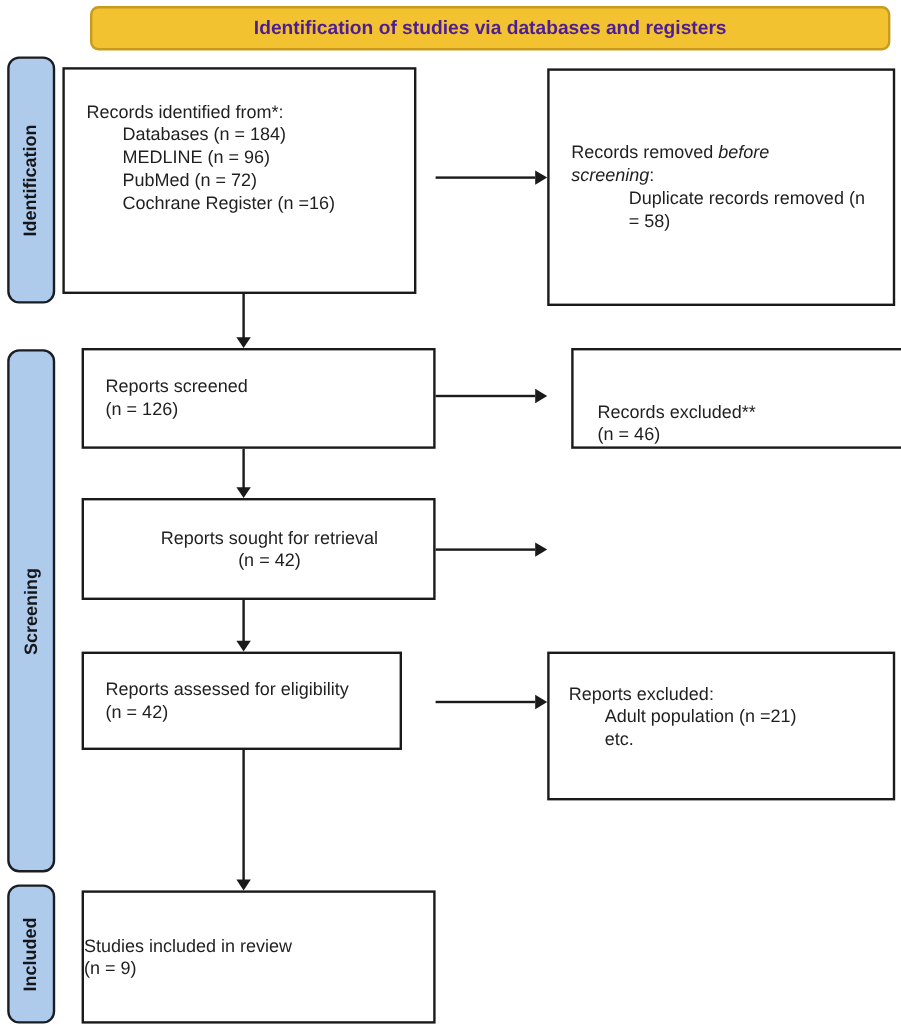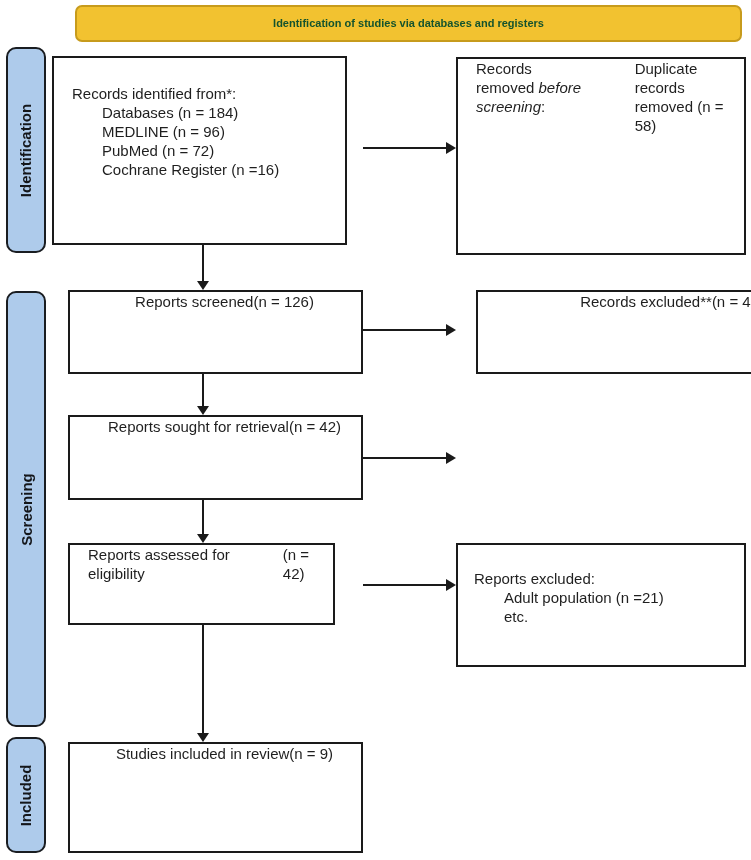--- a/index.html
+++ b/index.html
@@ -14,54 +14,54 @@
     font-family:"Liberation Sans", sans-serif; color:var(--text);
     font-size:15px; line-height:19px; overflow:hidden;
   }
   
   .banner{
     position:absolute; left:75px; top:5px; width:667px; height:37px;
     background:var(--banner-fill); border:2px solid var(--banner-border);
     border-radius:7px; box-sizing:border-box;
     display:flex; align-items:center; justify-content:center;
   }
-  .banner span{font-weight:bold; font-size:11px; color:#14532d;}
+  .banner span{font-weight:bold; font-size:16px; color:#4c1d95;}
   
   .stage{
     position:absolute; left:6px; width:40px;
     background:var(--stage-fill); border:2px solid var(--stage-border);
     border-radius:10px; box-sizing:border-box;
     display:flex; align-items:center; justify-content:center;
   }
   .stage span{
     transform:rotate(-90deg); white-space:nowrap;
     font-weight:bold; font-size:15px; color:#14161a;
   }
   #stage-identification{top:47px; height:206px;}
   #stage-screening{top:291px; height:436px;}
   #stage-included{top:737px; height:116px;}
   
   .box{
     position:absolute; background:var(--box-fill);
     border:2.5px solid var(--box-border); box-sizing:border-box;
   }
-  .vcenter{display:flex; flex-direction:row; justify-content:center;}
+  .vcenter{display:flex; flex-direction:column; justify-content:center;}
   .indent{margin-left:30px;}
   #box-identified{left:52px; top:56px; width:295px; height:189px; padding:26px 8px 0 18px;}
   #box-removed{left:456px; top:57px; width:290px; height:198px; padding-left:18px;}
   #box-removed .title{max-width:218px;}
   #box-removed .indent{max-width:200px;margin-left:48px;}
   #box-screened{left:68px; top:290px; width:295px; height:84px; padding-left:18px;}
   #box-excluded{left:476px; top:290px; width:290px; height:84px; padding-left:20px;justify-content:flex-end;}
-  #box-sought{left:68px; top:415px; width:295px; height:85px; padding-left:18px;}
+  #box-sought{left:68px; top:415px; width:295px; height:85px; padding-left:18px;align-items:center;}
   #box-not-retrieved{left:456px; top:418px; width:290px; height:84px; padding-left:18px;}
   #box-assessed{left:68px; top:543px; width:267px; height:82px; padding-left:18px;}
   #box-reports-excluded{left:456px; top:543px; width:290px; height:124px; padding:24px 6px 0 16px;}
   #box-reports-excluded .indent{max-width:185px;}
-  #box-included{left:68px; top:742px; width:295px; height:111px; padding-left:18px;}
+  #box-included{left:68px; top:742px; width:295px; height:111px; }
   
   .vline{position:absolute; width:2px; left:202px; background:var(--arrow);}
   .head-down{
     position:absolute; left:197px; width:0; height:0;
     border-left:6px solid transparent; border-right:6px solid transparent;
     border-top:9px solid var(--arrow);
   }
   .hline{position:absolute; height:2px; left:363px; width:83px; background:var(--arrow);}
   .head-right{
     position:absolute; left:446px; width:0; height:0;

